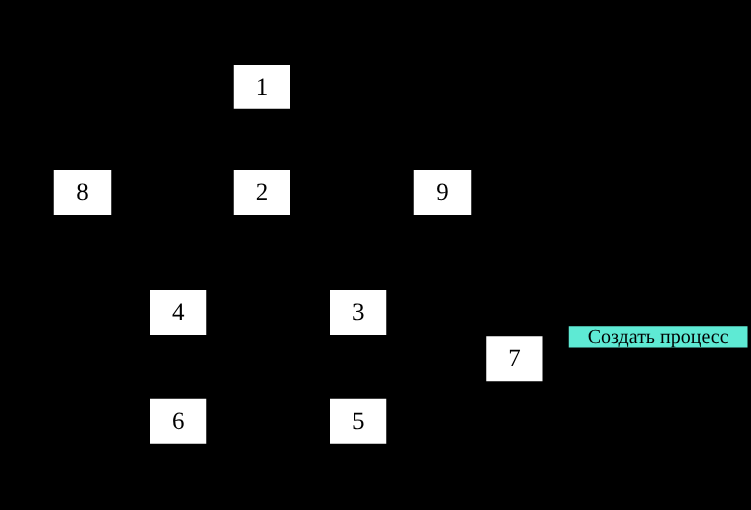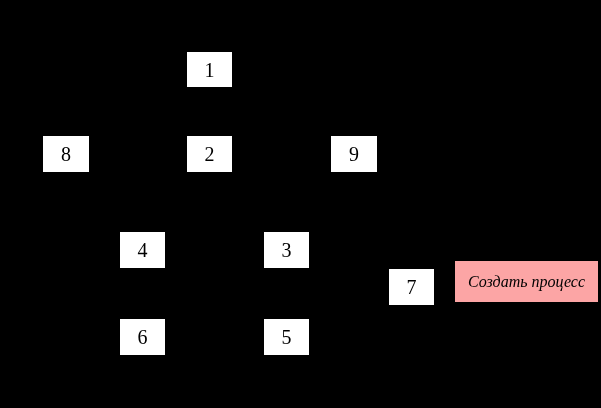--- a/index.html
+++ b/index.html
@@ -42,14 +42,14 @@
       <div class="node" style="left: 187px; top: 52px; width: 45px; height: 35px; background: rgb(255, 255, 255); color: rgb(0, 0, 0);">1</div>
       <div class="node" style="left: 43px; top: 136px; width: 46px; height: 36px; background: rgb(255, 255, 255); color: rgb(0, 0, 0);">8</div>
       <div class="node" style="left: 187px; top: 136px; width: 45px; height: 36px; background: rgb(255, 255, 255); color: rgb(0, 0, 0);">2</div>
       <div class="node" style="left: 331px; top: 136px; width: 46px; height: 36px; background: rgb(255, 255, 255); color: rgb(0, 0, 0);">9</div>
       <div class="node" style="left: 120px; top: 232px; width: 45px; height: 36px; background: rgb(255, 255, 255); color: rgb(0, 0, 0);">4</div>
       <div class="node" style="left: 264px; top: 232px; width: 45px; height: 36px; background: rgb(255, 255, 255); color: rgb(0, 0, 0);">3</div>
       <div class="node" style="left: 389px; top: 269px; width: 45px; height: 36px; background: rgb(255, 255, 255); color: rgb(0, 0, 0);">7</div>
       <div class="node" style="left: 120px; top: 319px; width: 45px; height: 36px; background: rgb(255, 255, 255); color: rgb(0, 0, 0);">6</div>
       <div class="node" style="left: 264px; top: 319px; width: 45px; height: 36px; background: rgb(255, 255, 255); color: rgb(0, 0, 0);">5</div>
     </div>
-  <div id="annotation" class="annotation" style="left: 455px; top: 261px; width: 143px; height: 41px; background: #fca5a5; color: rgb(0, 0, 0); font-style: italic;">Создать процесс</div>
+  <div id="annotation" class="annotation" style="left: 455px; top: 261px; width: 143px; height: 17px; background: #5eead4; color: rgb(0, 0, 0);">Создать процесс</div>
 </div>
 
 </body></html>

